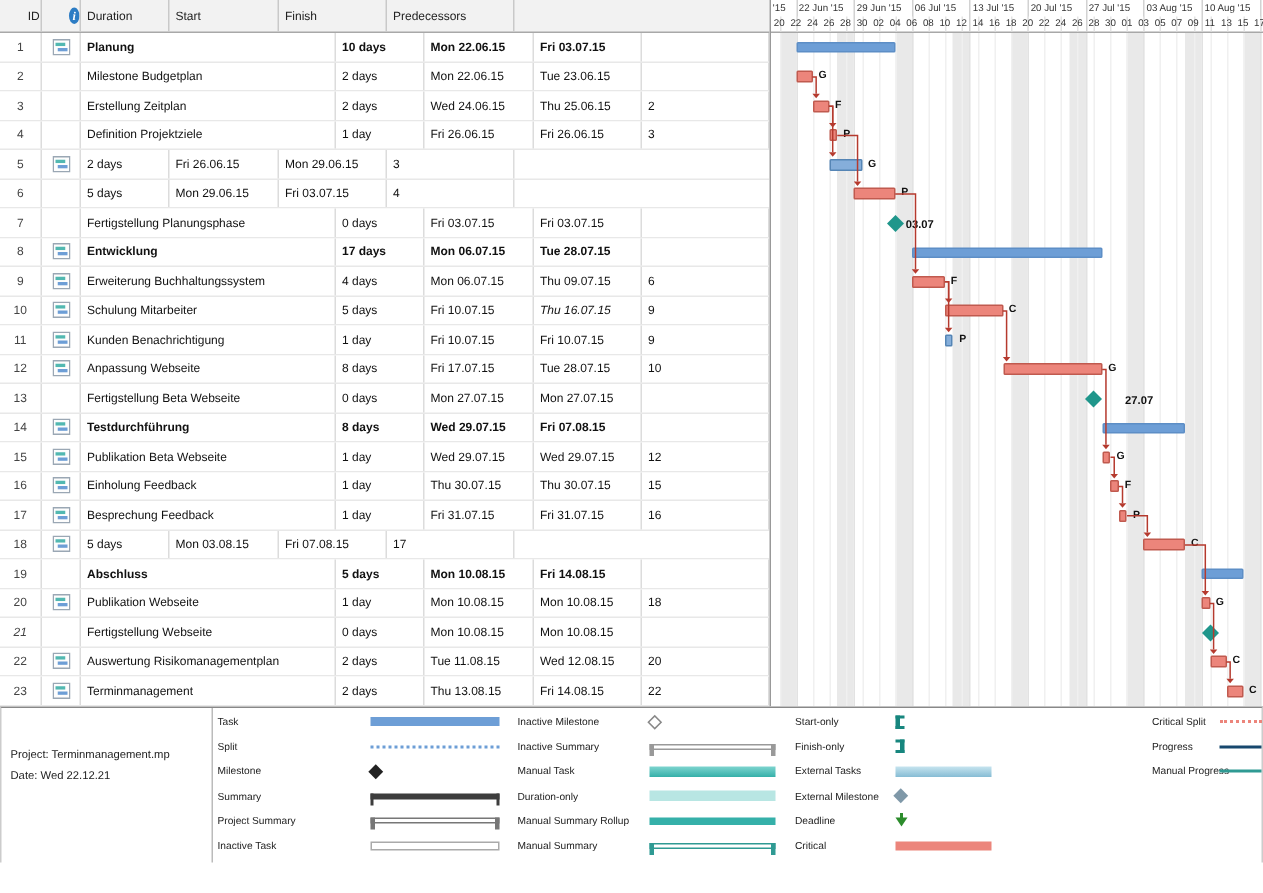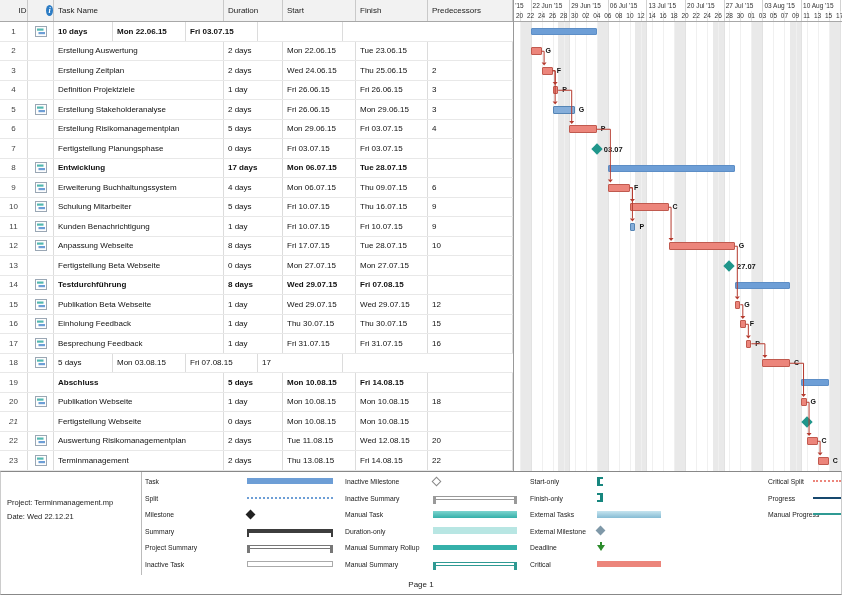--- a/index.html
+++ b/index.html
@@ -82,49 +82,49 @@
 </style>
 </head>
 <body>
 
 <div id="page">
   <div id="table-header">
       <div class="hcell center" style="width: 28px;">ID</div>
       <div class="hcell center" style="width: 26px;">
         <span class="info-ico">i</span>
       </div>
-      <div class="hcell" style="width: 170px;">Task Name</div>
       <div class="hcell" style="width: 59px;">Duration</div>
       <div class="hcell" style="width: 73px;">Start</div>
       <div class="hcell" style="width: 72px;">Finish</div>
       <div class="hcell" style="width: 85px;">Predecessors</div>
     </div>
   <div id="rows">
       <div class="trow">
         <div class="tcell center" style="width: 28px;">
           <span class="idtxt">1</span>
         </div>
         <div class="tcell center" style="width: 26px;">
           <svg width="12" height="11" viewBox="0 0 12 11">
             <rect x="0.5" y="0.5" width="11" height="10" fill="#fdfdfd" stroke="#9aa7b4"></rect>
             <rect x="2" y="2.5" width="6.5" height="2.2" fill="#52b8b1"></rect>
             <rect x="3.5" y="6" width="6.5" height="2.2" fill="#6d9ed6"></rect>
           </svg>
         </div>
+        <div class="tcell bold" style="width: 170px;">Planung</div>
         <div class="tcell bold" style="width: 59px;">10 days</div>
         <div class="tcell bold" style="width: 73px;">Mon 22.06.15</div>
         <div class="tcell bold" style="width: 72px;">Fri 03.07.15</div>
         <div class="tcell bold" style="width: 85px;"></div>
       </div>
       <div class="trow">
         <div class="tcell center" style="width: 28px;">
           <span class="idtxt">2</span>
         </div>
         <div class="tcell center" style="width: 26px;"></div>
-        <div class="tcell" style="width: 170px;">Erstellung Auswertung</div>
+        <div class="tcell" style="width: 170px;">Milestone Budgetplan</div>
         <div class="tcell" style="width: 59px;">2 days</div>
         <div class="tcell" style="width: 73px;">Mon 22.06.15</div>
         <div class="tcell" style="width: 72px;">Tue 23.06.15</div>
         <div class="tcell" style="width: 85px;"></div>
       </div>
       <div class="trow">
         <div class="tcell center" style="width: 28px;">
           <span class="idtxt">3</span>
         </div>
         <div class="tcell center" style="width: 26px;"></div>
@@ -149,32 +149,30 @@
         <div class="tcell center" style="width: 28px;">
           <span class="idtxt">5</span>
         </div>
         <div class="tcell center" style="width: 26px;">
           <svg width="12" height="11" viewBox="0 0 12 11">
             <rect x="0.5" y="0.5" width="11" height="10" fill="#fdfdfd" stroke="#9aa7b4"></rect>
             <rect x="2" y="2.5" width="6.5" height="2.2" fill="#52b8b1"></rect>
             <rect x="3.5" y="6" width="6.5" height="2.2" fill="#6d9ed6"></rect>
           </svg>
         </div>
-        <div class="tcell" style="width: 170px;">Erstellung Stakeholderanalyse</div>
         <div class="tcell" style="width: 59px;">2 days</div>
         <div class="tcell" style="width: 73px;">Fri 26.06.15</div>
         <div class="tcell" style="width: 72px;">Mon 29.06.15</div>
         <div class="tcell" style="width: 85px;">3</div>
       </div>
       <div class="trow">
         <div class="tcell center" style="width: 28px;">
           <span class="idtxt">6</span>
         </div>
         <div class="tcell center" style="width: 26px;"></div>
-        <div class="tcell" style="width: 170px;">Erstellung Risikomanagementplan</div>
         <div class="tcell" style="width: 59px;">5 days</div>
         <div class="tcell" style="width: 73px;">Mon 29.06.15</div>
         <div class="tcell" style="width: 72px;">Fri 03.07.15</div>
         <div class="tcell" style="width: 85px;">4</div>
       </div>
       <div class="trow">
         <div class="tcell center" style="width: 28px;">
           <span class="idtxt">7</span>
         </div>
         <div class="tcell center" style="width: 26px;"></div>
@@ -225,21 +223,21 @@
         <div class="tcell center" style="width: 26px;">
           <svg width="12" height="11" viewBox="0 0 12 11">
             <rect x="0.5" y="0.5" width="11" height="10" fill="#fdfdfd" stroke="#9aa7b4"></rect>
             <rect x="2" y="2.5" width="6.5" height="2.2" fill="#52b8b1"></rect>
             <rect x="3.5" y="6" width="6.5" height="2.2" fill="#6d9ed6"></rect>
           </svg>
         </div>
         <div class="tcell" style="width: 170px;">Schulung Mitarbeiter</div>
         <div class="tcell" style="width: 59px;">5 days</div>
         <div class="tcell" style="width: 73px;">Fri 10.07.15</div>
-        <div class="tcell" style="width: 72px;">Thu 16.07.15</div>
+        <div class="tcell" style="width: 72px; font-style: italic;">Thu 16.07.15</div>
         <div class="tcell" style="width: 85px;">9</div>
       </div>
       <div class="trow">
         <div class="tcell center" style="width: 28px;">
           <span class="idtxt">11</span>
         </div>
         <div class="tcell center" style="width: 26px;">
           <svg width="12" height="11" viewBox="0 0 12 11">
             <rect x="0.5" y="0.5" width="11" height="10" fill="#fdfdfd" stroke="#9aa7b4"></rect>
             <rect x="2" y="2.5" width="6.5" height="2.2" fill="#52b8b1"></rect>
@@ -586,21 +584,21 @@
         <div class="gbar summary" style="left: 93.84px; width: 126.96px; top: 142.5px;"></div>
         <div class="gbar critical" style="left: 93.84px; width: 22.08px; top: 161.5px;"></div>
         <div class="glabel" style="left: 119.92px; top: 161.5px;">F</div>
         <div class="gbar critical" style="left: 115.92px; width: 38.64px; top: 181px;"></div>
         <div class="glabel" style="left: 158.56px; top: 181px;">C</div>
         <div class="gbar task" style="left: 115.92px; width: 5.52px; top: 200.5px;"></div>
         <div class="glabel" style="left: 125.44px; top: 200.5px;">P</div>
         <div class="gbar critical" style="left: 154.56px; width: 66.24px; top: 220px;"></div>
         <div class="glabel" style="left: 224.8px; top: 220px;">G</div>
         <div class="gdiamond" style="left: 211.28px; top: 239.5px;"></div>
-        <div class="mlabel" style="left: 223px; top: 239.5px;">27.07</div>
+        <div class="mlabel" style="left: 236px; top: 239.5px;">27.07</div>
         <div class="gbar summary" style="left: 220.8px; width: 55.2px; top: 259.5px;"></div>
         <div class="gbar critical" style="left: 220.8px; width: 5.52px; top: 278.5px;"></div>
         <div class="glabel" style="left: 230.32px; top: 278.5px;">G</div>
         <div class="gbar critical" style="left: 226.32px; width: 5.52px; top: 298px;"></div>
         <div class="glabel" style="left: 235.84px; top: 298px;">F</div>
         <div class="gbar critical" style="left: 231.84px; width: 5.52px; top: 317.5px;"></div>
         <div class="glabel" style="left: 241.36px; top: 317.5px;">P</div>
         <div class="gbar critical" style="left: 248.4px; width: 27.6px; top: 337px;"></div>
         <div class="glabel" style="left: 280px; top: 337px;">C</div>
         <div class="gbar summary" style="left: 287.04px; width: 27.6px; top: 357px;"></div>
@@ -732,16 +730,13 @@
         <div class="sw" style="left: 812px; top: 20.5px; width: 28px;">
           <div class="sw-line-progress"></div>
         </div>
         <div class="litem-label" style="left: 767px; top: 39px;">Manual Progress</div>
         <div class="sw" style="left: 812px; top: 37px; width: 28px;">
           <div class="sw-line-manual"></div>
         </div>
       </div>
   </div>
 
-  <div id="footer">
-    <span>Page 1</span>
-  </div>
 </div>
 
 </body></html>

